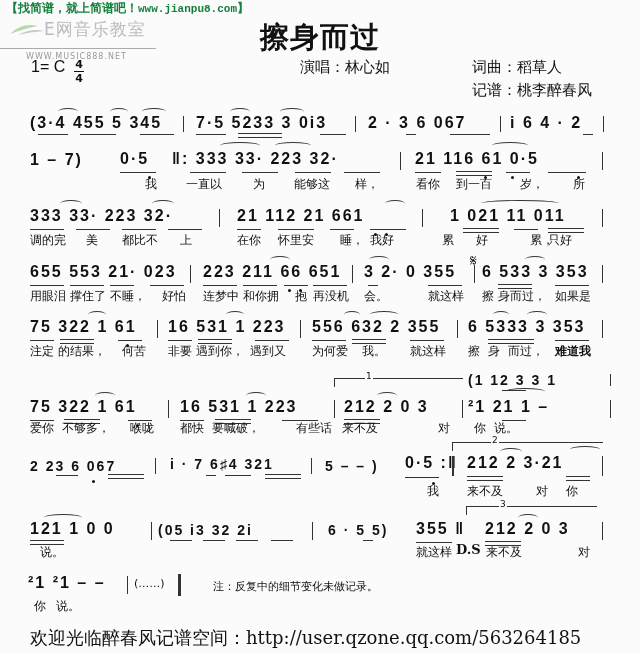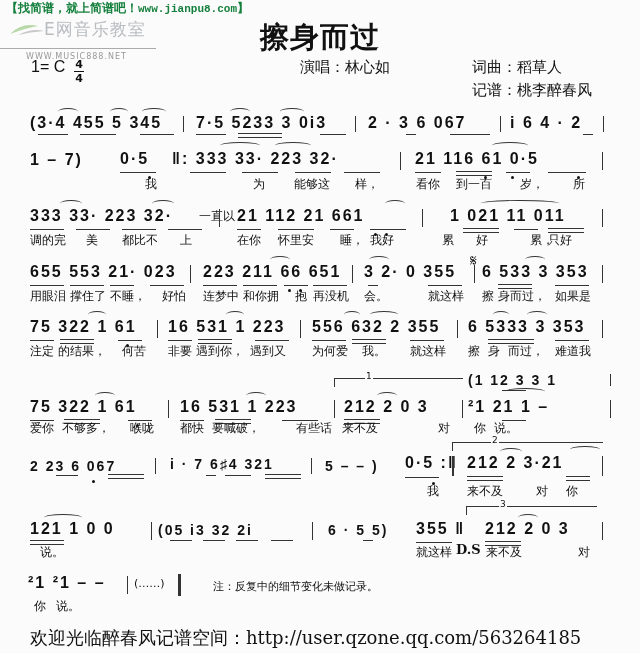--- a/index.html
+++ b/index.html
@@ -107,21 +107,21 @@
   <div class="ul2" style="left:456px;top:25px;width:36px;"></div>
   <div class="ul" style="left:506px;top:26px;width:24px;"></div>
   <div class="ul" style="left:548px;top:26px;width:38px;"></div>
   <div class="dot" style="left:148px;top:30px;"></div>
   <div class="dot" style="left:484px;top:30px;"></div>
   <div class="dot" style="left:511px;top:30px;"></div>
   <div class="dot" style="left:577px;top:30px;"></div>
 </div>
 <div class="row" style="top:176px;">
   <span class="ly" style="left:145px;">我</span>
-  <span class="ly" style="left:199px;margin-top:32px;">一直以</span>
+  <span class="ly" style="left:186px;">一直以</span>
   <span class="ly" style="left:253px;">为</span>
   <span class="ly" style="left:294px;">能够这</span>
   <span class="ly" style="left:355px;">样，</span>
   <span class="ly" style="left:416px;">看你</span>
   <span class="ly" style="left:456px;">到一百</span>
   <span class="ly" style="left:520px;">岁，</span>
   <span class="ly" style="left:573px;">所</span>
 </div>
 
 <div class="row" style="top:203px;">
@@ -242,21 +242,21 @@
   <span class="ly" style="left:122px;">何苦</span>
   <span class="ly" style="left:168px;">非要</span>
   <span class="ly" style="left:196px;">遇到你，</span>
   <span class="ly" style="left:250px;">遇到又</span>
   <span class="ly" style="left:312px;">为何爱</span>
   <span class="ly" style="left:362px;">我。</span>
   <span class="ly" style="left:410px;">就这样</span>
   <span class="ly" style="left:468px;">擦</span>
   <span class="ly" style="left:488px;">身</span>
   <span class="ly" style="left:508px;">而过，</span>
-  <span class="ly" style="left:555px;">难道我</span>
+  <span class="ly" style="left:555px;font-weight:bold;">难道我</span>
 </div>
 
 <div class="row" style="top:372px;">
   <div class="volta" style="left:334px;top:6px;width:128px;border-right:none;">
       <span style="left:30px;">1</span>
     </div>
   <span class="n small" style="left:468px;top:0px;">(1 12 3 3 1</span>
   <div class="bl thin" style="left:610px;top:2px;height:12px;"></div>
   <span class="n" style="left:30px;top:26px;">75 322 1 61</span>
   <div class="bl thin" style="left:168px;top:28px;height:18px;"></div>

